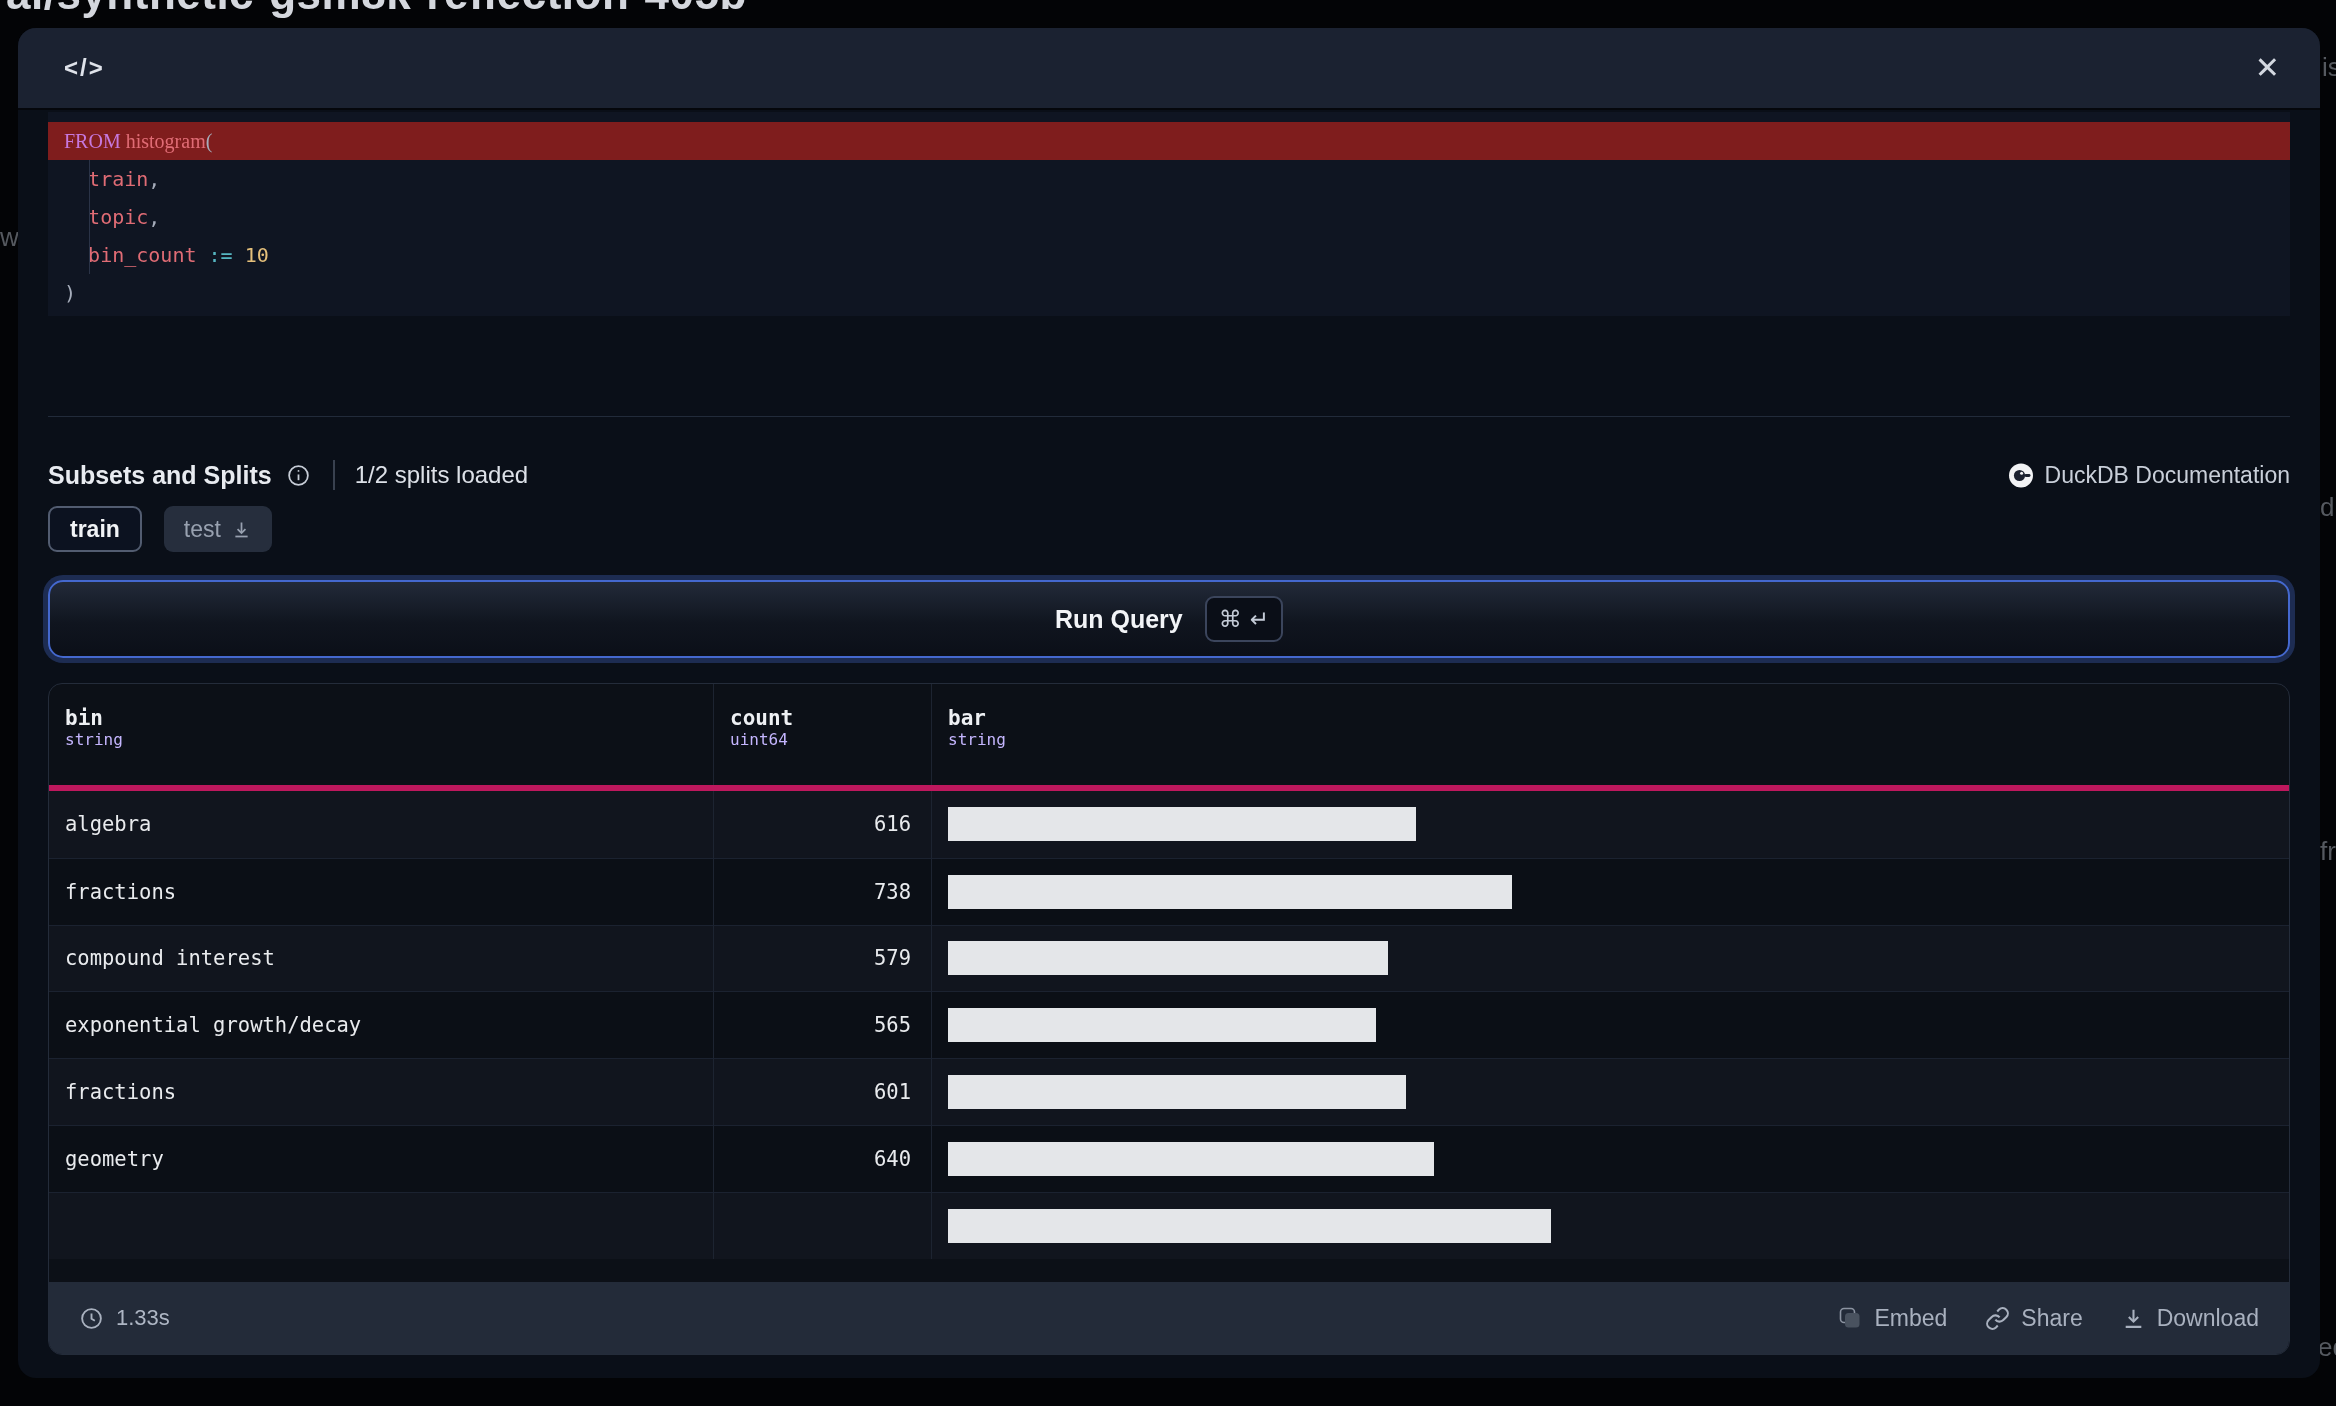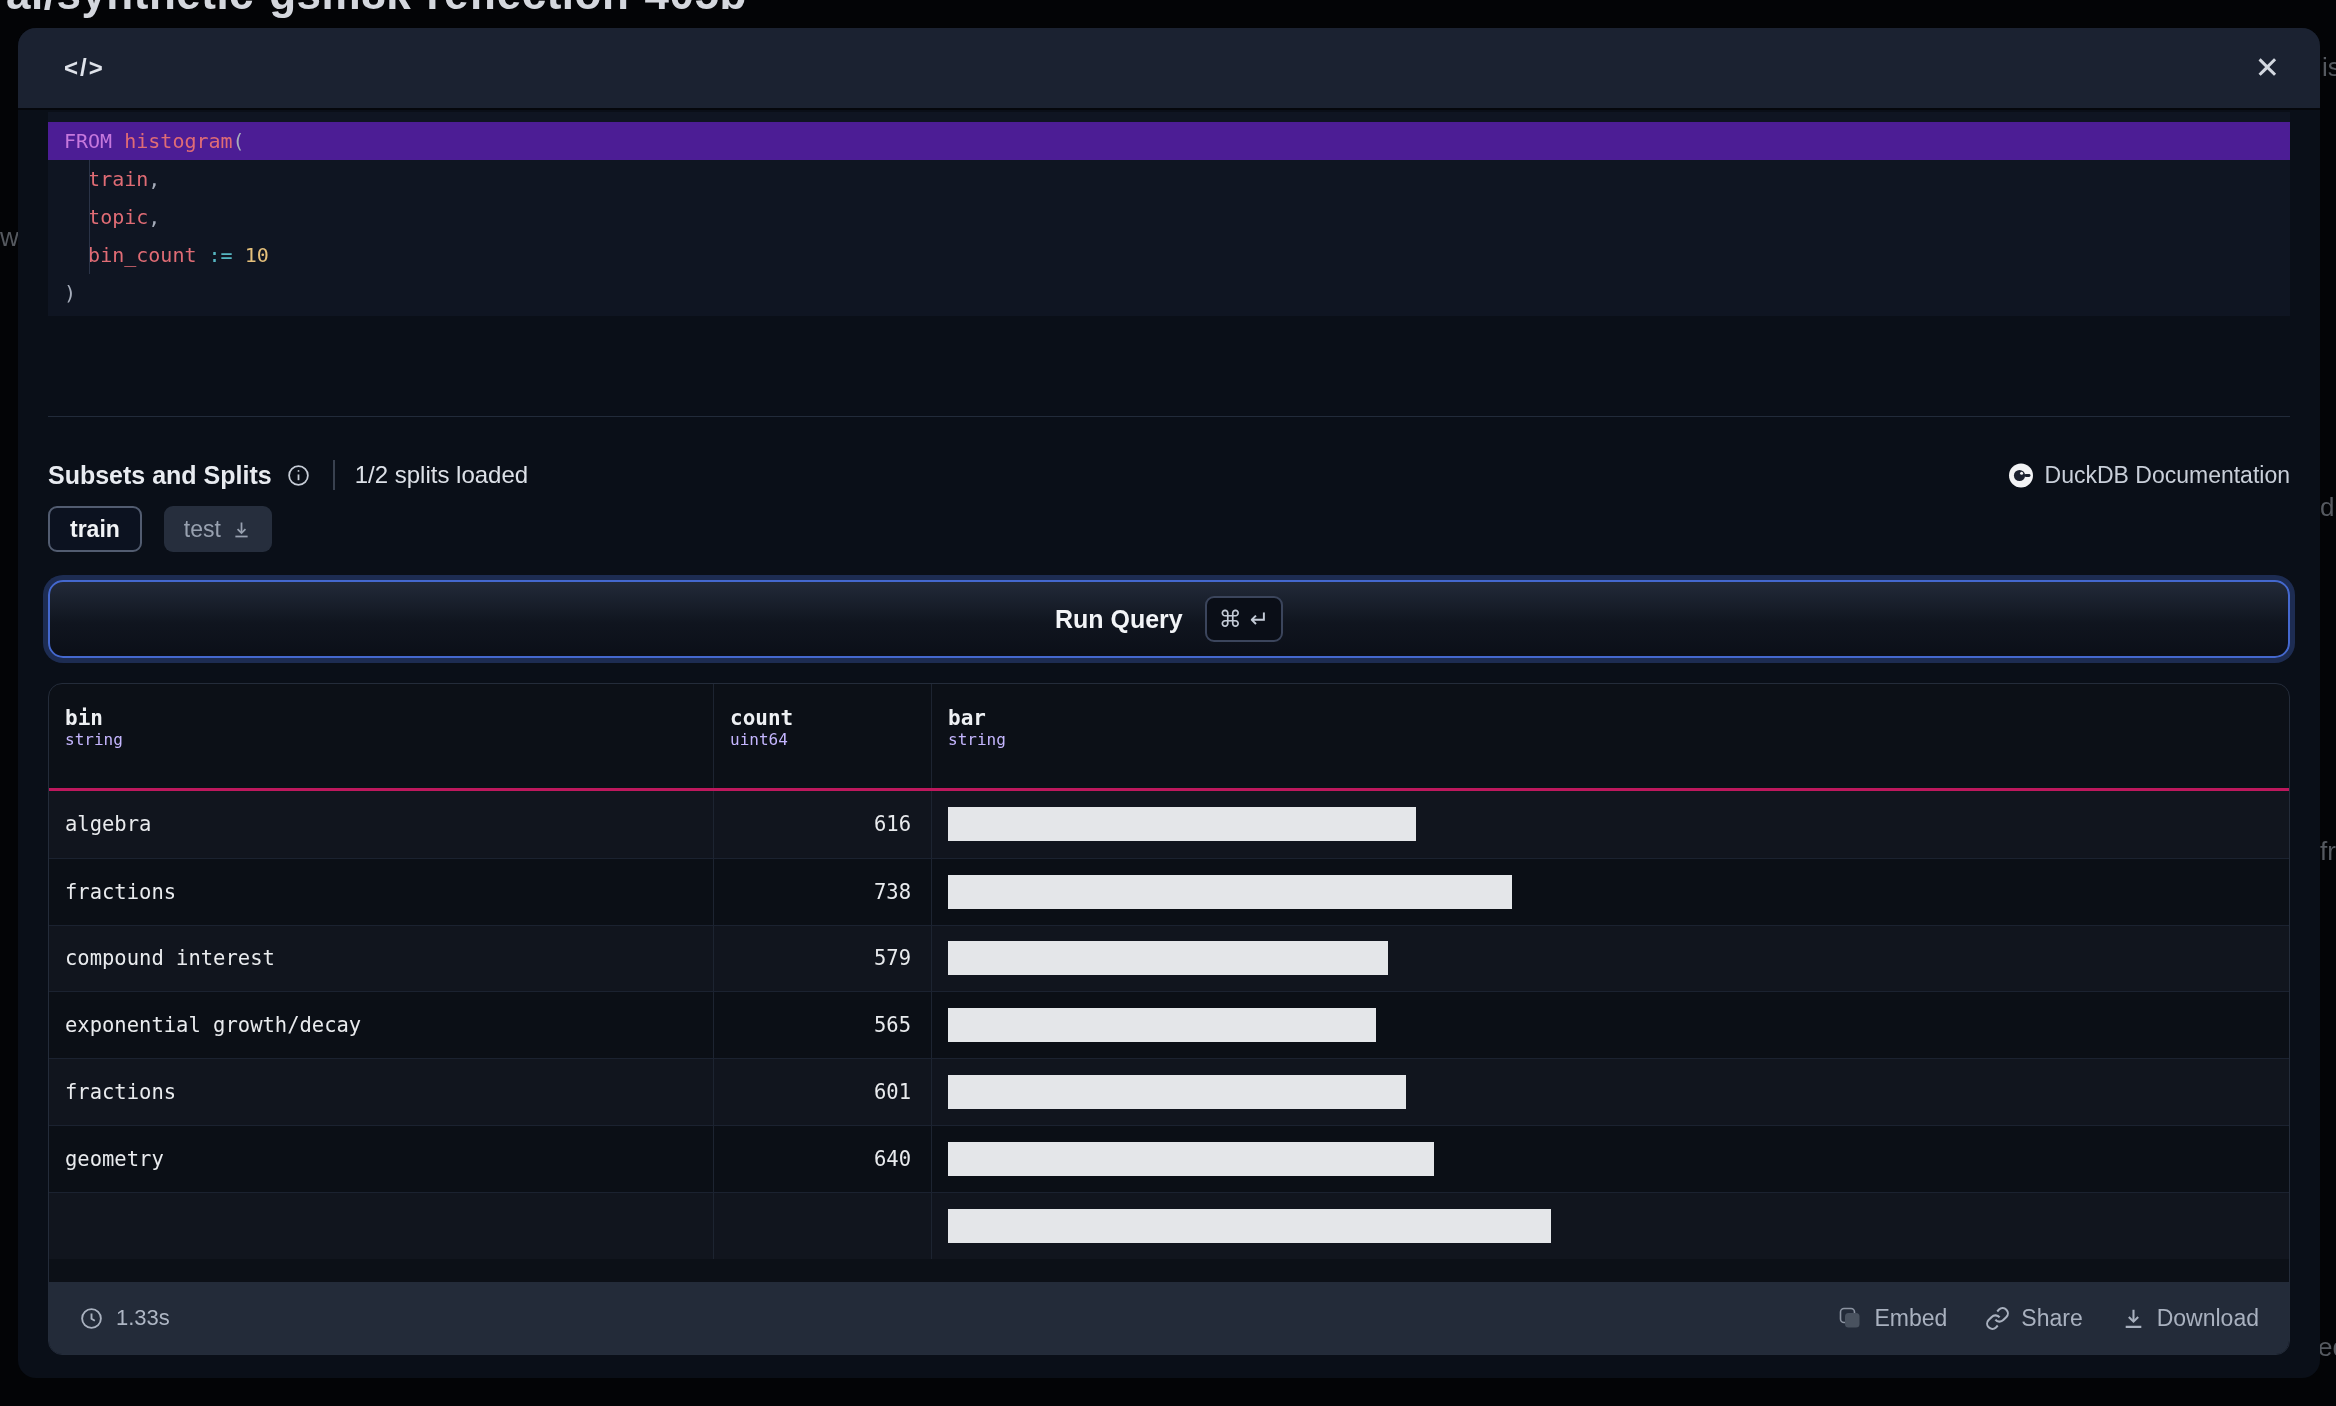--- a/index.html
+++ b/index.html
@@ -18,21 +18,21 @@
   .title-icon{margin-left:46px;font-size:24px;color:#dfe3ea;font-weight:bold;letter-spacing:2px;}
   .m-title{margin-left:22px;font-size:26px;font-weight:bold;color:#e9ecf1;letter-spacing:.2px;}
   .close-btn{position:absolute;right:40px;top:50%;transform:translateY(-50%);
              font-size:30px;color:#d3d8e0;cursor:pointer;line-height:1;}
 
   
   .editor{position:absolute;left:30px;top:84px;width:2242px;height:204px;background:#0f1522;
           padding-top:10px;box-sizing:border-box;
           font-family:"DejaVu Sans Mono","Liberation Mono",monospace;font-size:20px;}
   .code-line{height:38px;line-height:38px;padding-left:16px;white-space:pre;color:var(--c-punct,#a6adbb);}
-  .code-line.active{background:#4c1d95;}
+  .code-line.active{background:#7f1d1d;font-family:Liberation Serif, serif;}
   .indent-guide{position:absolute;left:41px;top:48px;width:1px;height:114px;background:#2a3347;}
   .tok-kw{color:var(--c-kw,#c678dd);}
   .tok-id{color:var(--c-ident,#e06c75);}
   .tok-op{color:var(--c-op,#56b6c2);}
   .tok-num{color:var(--c-num,#e5c07b);}
   .tok-pun{color:var(--c-punct,#a6adbb);}
 
   .section-hr{position:absolute;left:30px;top:388px;width:2242px;height:1px;background:#222b3a;}
 
   
@@ -62,21 +62,21 @@
   .run-label{font-size:25px;font-weight:bold;color:#f2f4f7;}
   .kbd{margin-left:22px;height:42px;padding:0 12px;border-radius:9px;background:#0a0e17;
        border:2px solid #3b455c;display:flex;align-items:center;gap:8px;
        font-size:23px;color:#c3cad6;}
 
   
   .table-card{position:absolute;left:30px;top:655px;width:2242px;height:672px;border-radius:14px;
               border:1px solid #242c3a;box-sizing:border-box;background:#0c1017;overflow:hidden;}
   .rows-viewport{position:absolute;left:0;top:0;width:100%;height:600px;overflow:hidden;
                  font-family:"DejaVu Sans Mono","Liberation Mono",monospace;}
-  .t-head{display:flex;height:107px;box-sizing:border-box;border-bottom:3px solid #be185d;}
+  .t-head{display:flex;height:107px;box-sizing:border-box;border-bottom:6px solid #be185d;}
   .h-cell{box-sizing:border-box;padding:22px 16px 0 16px;}
   .h-name{font-size:21px;font-weight:bold;color:#eef0f3;}
   .h-type{font-size:16px;color:#c4b5fd;}
   .c1{width:664px;}
   .c2{width:218px;}
   .c3{flex:1;}
   .h-cell.c2,.h-cell.c3{border-left:1px solid #1d2431;}
   .t-row{display:flex;height:66.8px;box-sizing:border-box;border-top:1px solid #1b2230;}
   .t-row:first-of-type{border-top:none;}
   .t-row:nth-of-type(odd){background:#11151e;}

